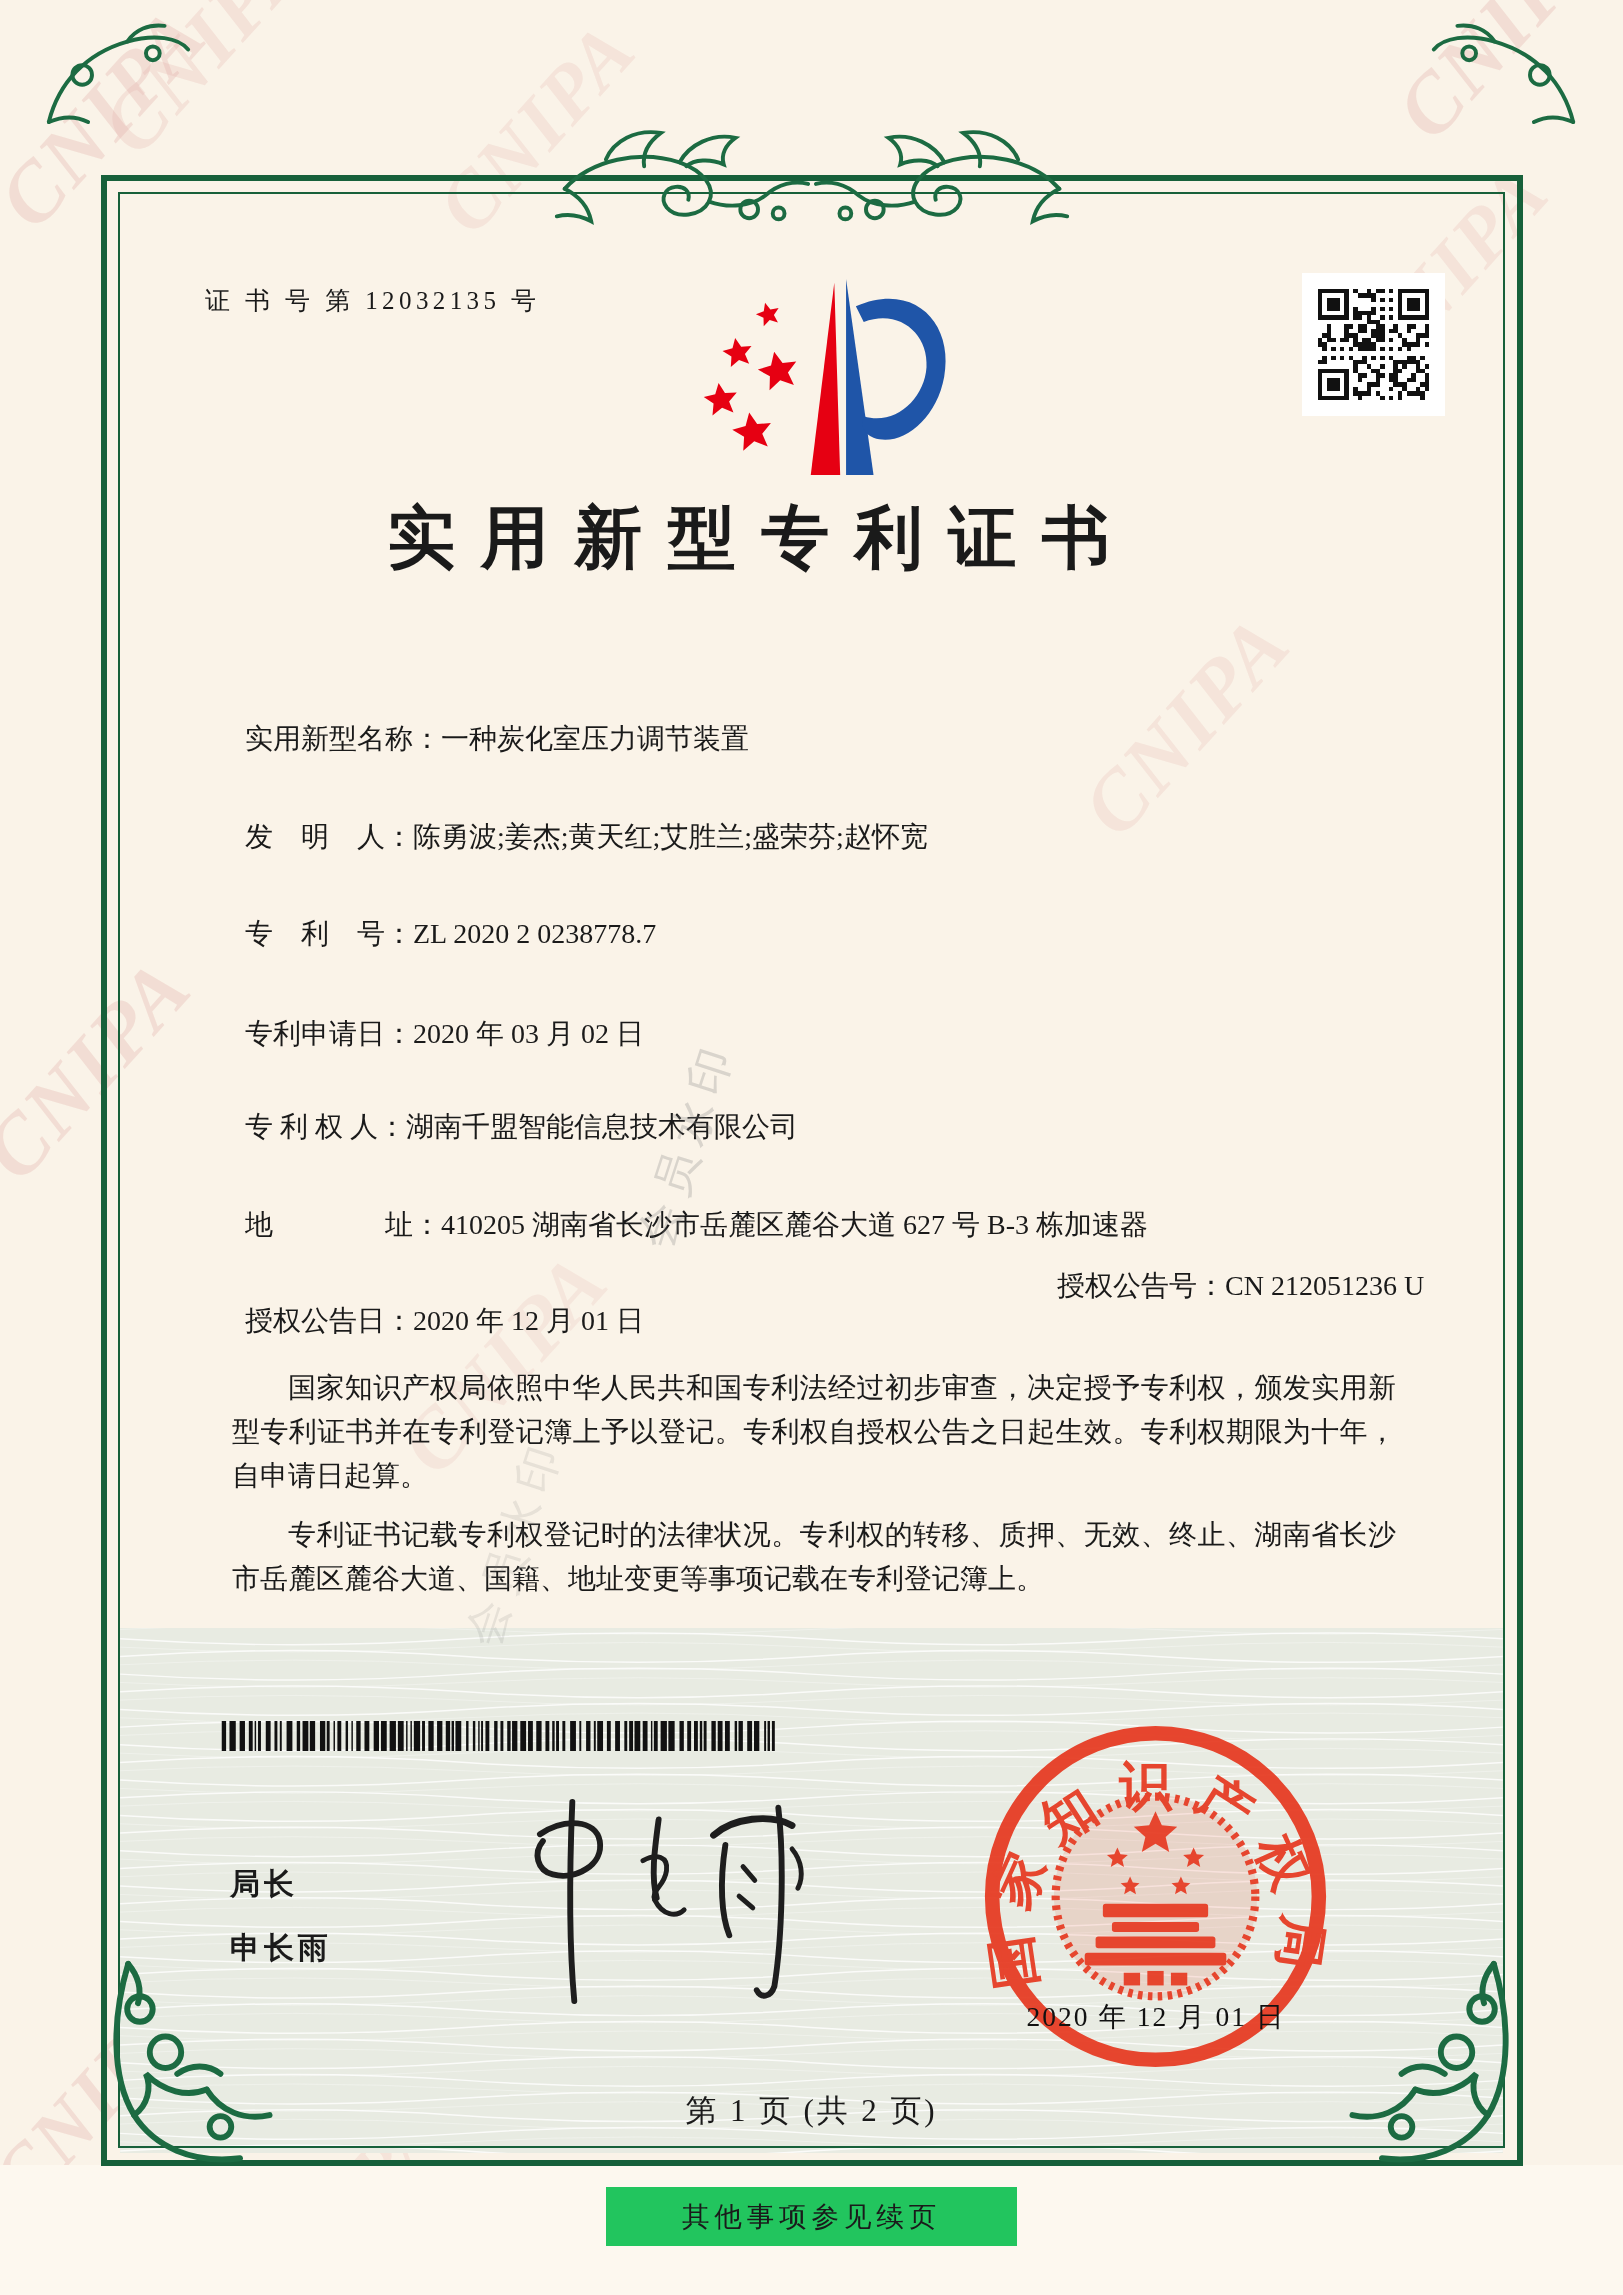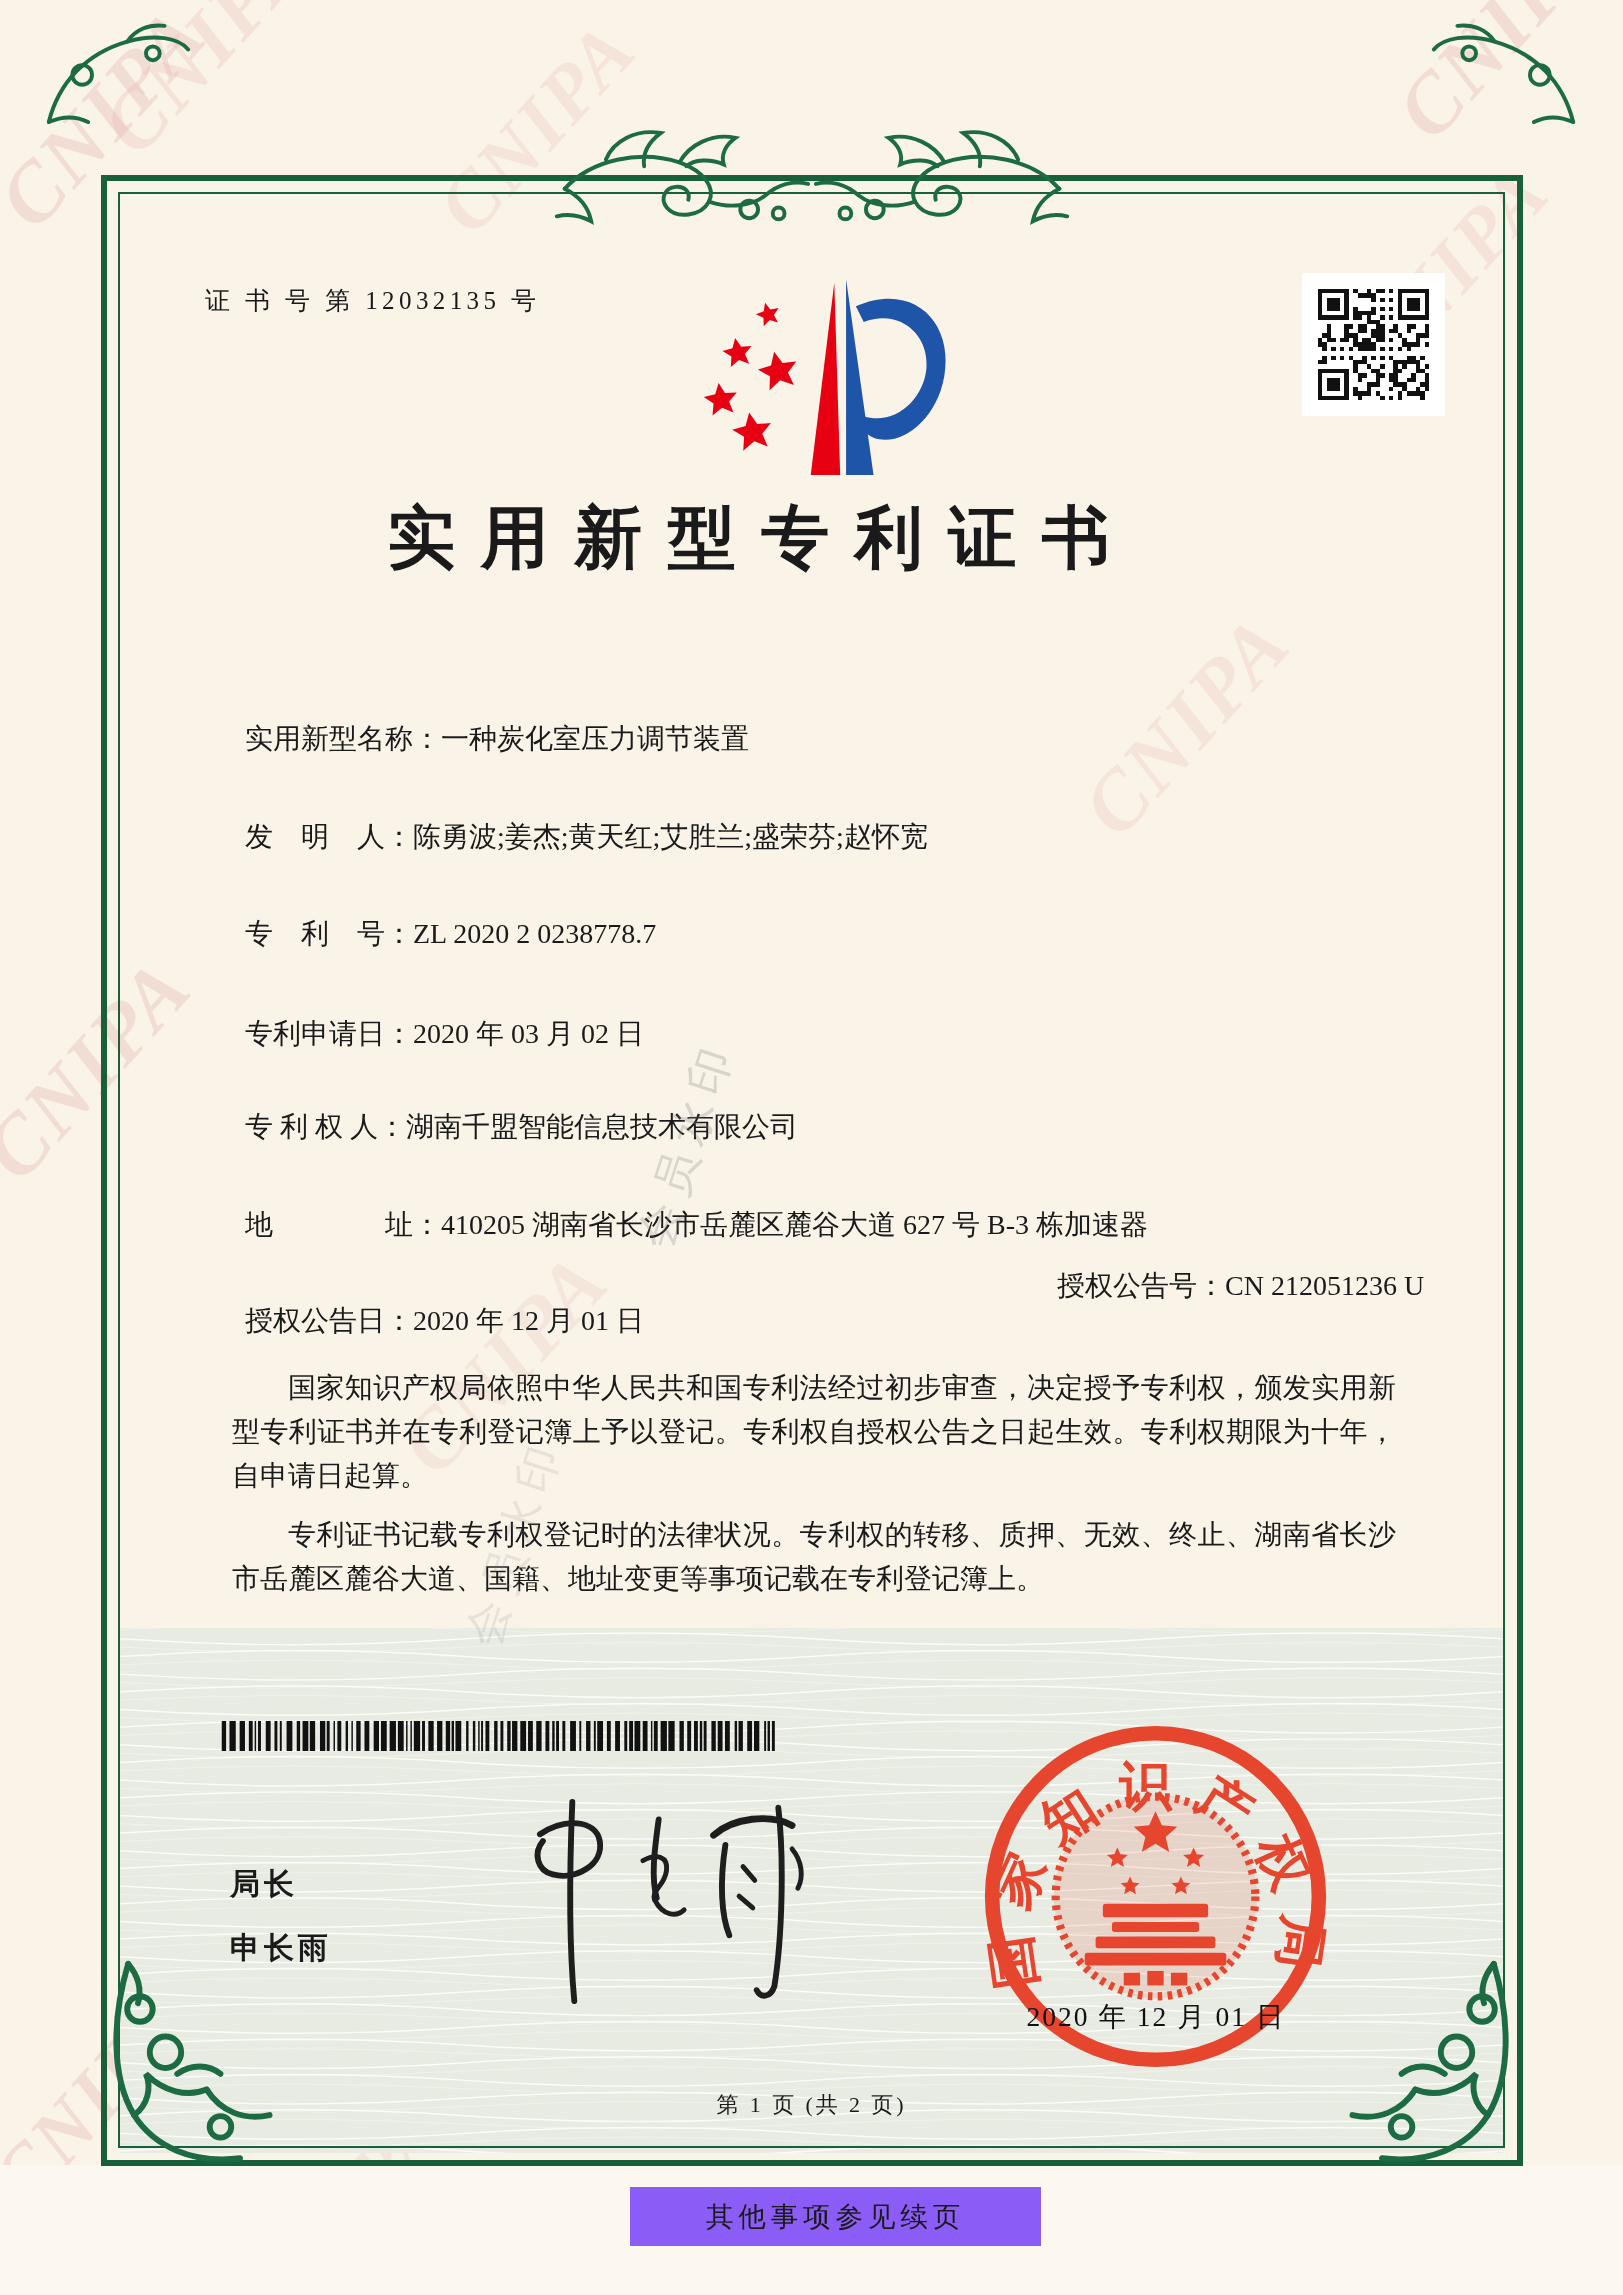--- a/index.html
+++ b/index.html
@@ -72,25 +72,25 @@
     font-family:Liberation Mono, monospace; font-weight:bold; font-size:30px; letter-spacing:3.9px;
   }
   .signature{position:absolute; left:486px; top:1790px; z-index:5;}
   .seal{position:absolute; left:974px; top:1715px; z-index:6; opacity:0.92;}
   .seal-date{
     position:absolute; left:984px; top:1999px; width:344px; z-index:7;
     text-align:center; font-size:27.5px; letter-spacing:2px; color:#111; white-space:nowrap;
   }
   .page-num{
     position:absolute; left:0; top:2090px; width:1623px; z-index:5;
-    text-align:center; font-size:22px; letter-spacing:2.9px;
+    text-align:center; font-size:31px; letter-spacing:2.9px;
   }
   .note-box{
-    position:absolute; left:630px; top:2187px; width:411px; height:59px;
-    background:#8b5cf6; z-index:5; text-align:center; line-height:59px;
+    position:absolute; left:606px; top:2187px; width:411px; height:59px;
+    background:#22c55e; z-index:5; text-align:center; line-height:59px;
     font-size:27.5px; letter-spacing:4.9px;
   }
 </style>
 </head>
 <body>
 
 <div class="page">
 
   <span class="wm" style="left:-29.4px;top:69px;font-size:83px;">CNIPA</span>
   <span class="wm" style="left:74px;top:-4.9px;font-size:83px;opacity:.8;">CNIPA</span>

